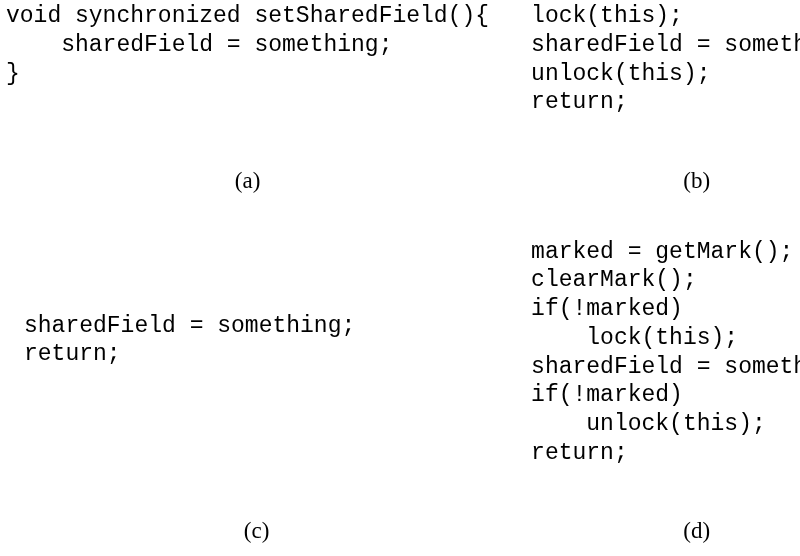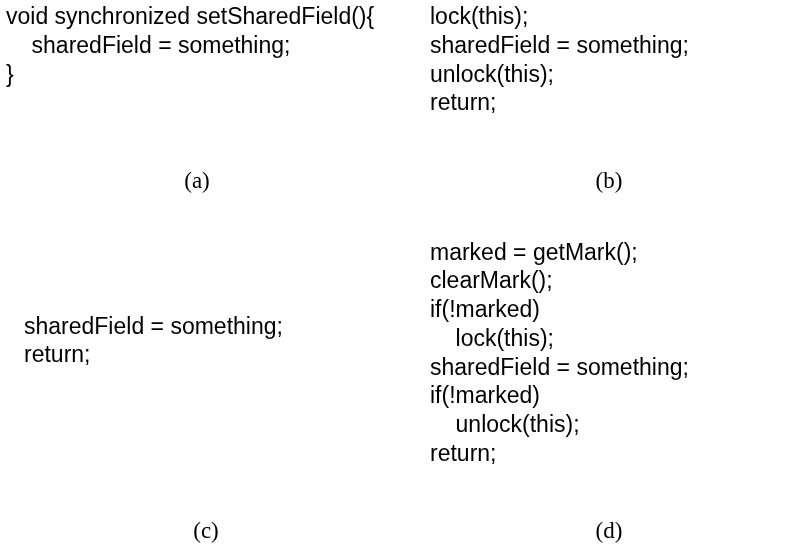--- a/index.html
+++ b/index.html
@@ -25,21 +25,21 @@
       justify-content: flex-start;
       padding: 8px 12px 0 12px;
       position: relative;
     }
     .cell.top-left { padding-left: 6px; padding-top: 2px; }
     .cell.top-right { padding-left: 30px; padding-top: 2px; }
     .cell.bottom-left { padding-top: 90px; padding-left: 24px; }
     .cell.bottom-right { padding-top: 16px; padding-left: 30px;}
     pre {
       margin: 0;
-      font-family: Liberation Sans, sans-serif;
+      font-family: Liberation Mono, monospace;
       white-space: pre;
       line-height: 1.25;
     }
     .label {
       text-align: center;
       margin-top: auto;
       padding-bottom: 14px;
       width: 100%;
     }
     .cell.top-left .label { padding-bottom: 28px; }

